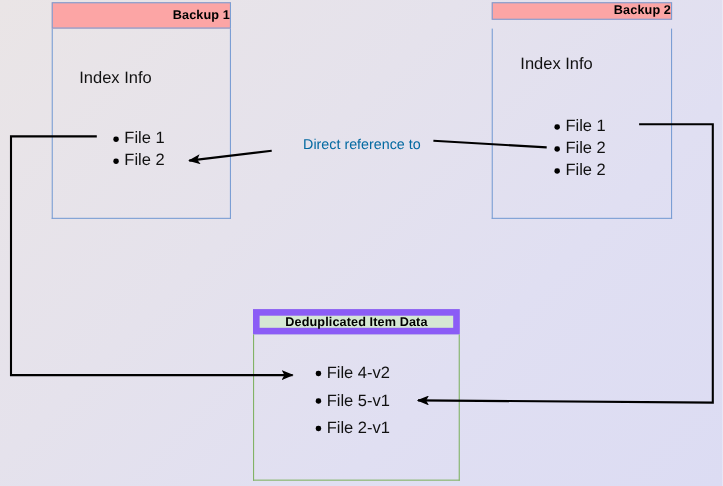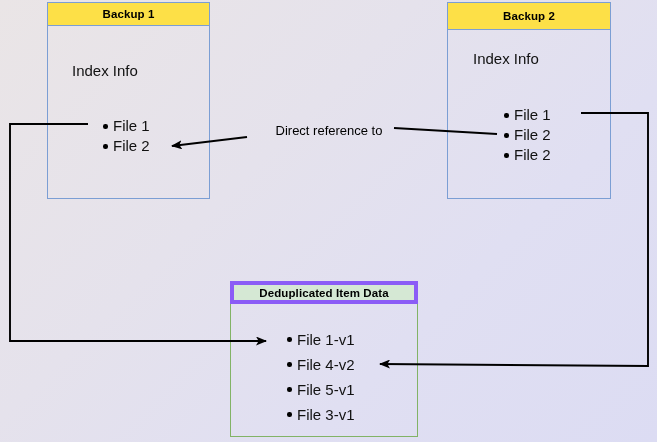--- a/index.html
+++ b/index.html
@@ -19,45 +19,45 @@
     font-size:11.5px;font-weight:bold;color:#000;
     letter-spacing:.1px;
   }
   .box .body{
     position:absolute;left:0;width:100%;
     box-sizing:border-box;
     background:transparent;
   }
 
   
-  .blue .hdr{background:#fde047;border:1px solid #7b9ed4;}
+  .blue .hdr{background:#fca5a5;border:1px solid #7b9ed4;justify-content:flex-end;}
   .blue .body{border:1px solid #7b9ed4;border-top:none;background:rgba(255,255,255,0.02);}
 
   
-  .green .hdr{background:#d5e8d4;border:4px solid #8b5cf6;}
+  .green .hdr{background:#d5e8d4;border:6px solid #8b5cf6;}
   .green .body{border:1px solid #82b366;border-top:none;background:rgba(255,255,255,0.02);}
 
   .idx-title{
     position:absolute;font-size:15px;color:#111;white-space:nowrap;
   }
   ul.filelist{
     position:absolute;margin:0;padding:0 0 0 14px;list-style:none;
   }
   ul.filelist li{
     font-size:15px;color:#111;line-height:20px;white-space:nowrap;position:relative;
   }
   ul.filelist li::before{
     content:"";position:absolute;left:-10px;top:8px;
     width:4.5px;height:4.5px;border-radius:50%;background:#000;
   }
   ul.dedup li{line-height:25px;}
   ul.dedup li::before{top:10px;}
 
   .center-label{
-    position:absolute;text-align:center;font-size:13px;color:#000000;
+    position:absolute;text-align:center;font-size:13px;color:#0369a1;
     line-height:16px;white-space:nowrap;
   }
   svg.wires{position:absolute;left:0;top:0;width:657px;height:442px;pointer-events:none;}
 </style>
 </head>
 <body>
 
 <div id="stage">
 
   <div class="box blue" style="left:47px;top:2px;width:163px;height:197px;">
@@ -66,42 +66,41 @@
     </div>
     <div class="body" style="top:24px;height:173px;"></div>
     <div class="idx-title" style="left:25px;top:60px;">Index Info</div>
     <ul class="filelist" style="left:52px;top:114px;">
       <li>File 1</li>
       <li>File 2</li>
     </ul>
   </div>
 
   <div class="box blue" style="left:447px;top:2px;width:164px;height:197px;">
-    <div class="hdr" style="height:28px;">
+    <div class="hdr" style="height:16px;">
       <span>Backup 2</span>
     </div>
     <div class="body" style="top:24px;height:173px;"></div>
     <div class="idx-title" style="left:26px;top:48px;">Index Info</div>
     <ul class="filelist" style="left:53px;top:103px;">
       <li>File 1</li>
       <li>File 2</li>
       <li>File 2</li>
     </ul>
   </div>
 
   <div class="box green" style="left:230px;top:281px;width:188px;height:156px;">
     <div class="hdr" style="height:23px;">
       <span>Deduplicated Item Data</span>
     </div>
     <div class="body" style="top:23px;height:133px;"></div>
     <ul class="filelist dedup" style="left:53px;top:46px;">
-      <li>File 1-v1</li>
       <li>File 4-v2</li>
       <li>File 5-v1</li>
-      <li>File 3-v1</li>
+      <li>File 2-v1</li>
     </ul>
   </div>
 
   <div class="center-label" style="left:246px;top:123px;width:166px;">
     <div>Direct reference to</div>
   </div>
 
   <svg class="wires" viewBox="0 0 657 442">
     <defs>
       <marker id="ah" markerWidth="11" markerHeight="9" refX="10" refY="4.5" orient="auto" markerUnits="userSpaceOnUse">

